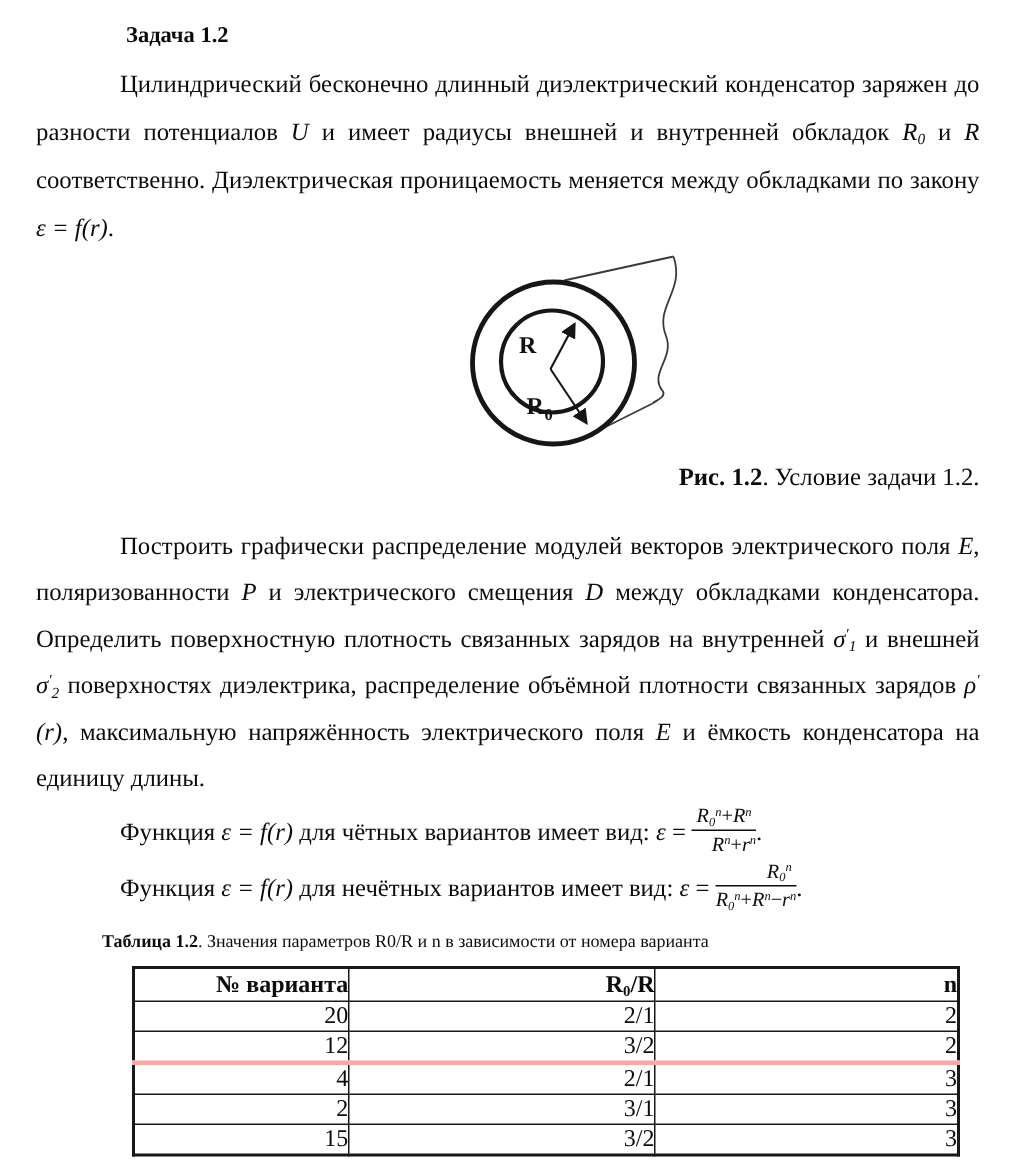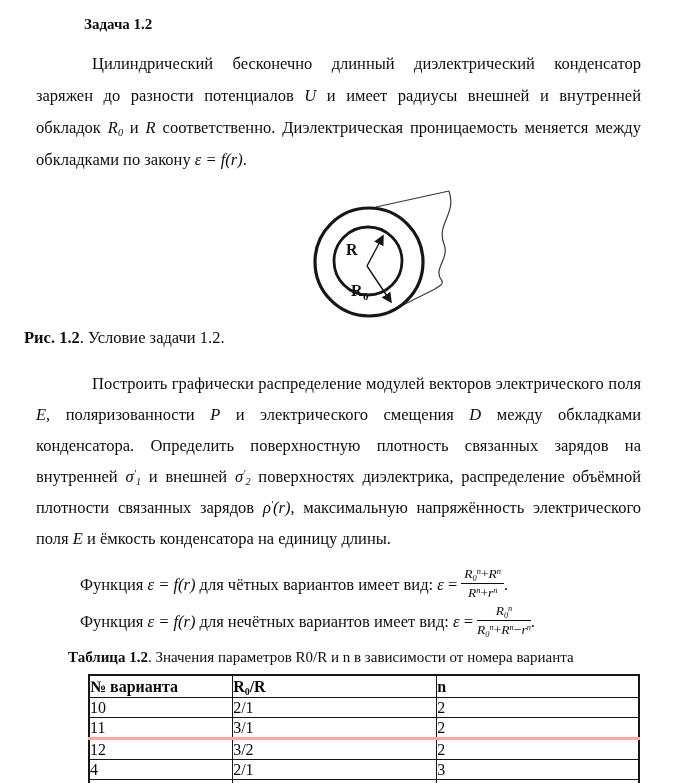--- a/index.html
+++ b/index.html
@@ -5,39 +5,39 @@
   html,body{margin:0;padding:0}
   body{width:679px;height:783px;background:#ffffff;color:#0c0c0c;
        font-family:"Liberation Serif","DejaVu Serif",serif;overflow:hidden}
   .page{padding:12px 26px 0 24px}
   .it{font-style:italic}
   .bd{font-weight:bold}
   sub{font-size:62%;vertical-align:-0.3em;line-height:0}
   sup{font-size:62%;vertical-align:0.5em;line-height:0}
 
   .title{font-size:15px;font-weight:bold;margin:0 0 4px 60px;line-height:24px}
-  p.body{font-size:16.5px;line-height:32px;text-align:justify;margin:12px;text-indent:56px}
+  p.body{font-size:16.5px;line-height:32px;text-align:justify;margin:0;text-indent:56px}
   p.p2{line-height:31px;margin-top:20px}
 
   .figwrap{height:138px;position:relative}
   .figwrap svg{display:block;margin:0 auto}
-  .figcaption{text-align:left;font-size:16.5px;line-height:20px;margin-top:2px}
+  .figcaption{text-align:right;font-size:16.5px;line-height:20px;margin-top:2px}
 
   .formulas{margin-top:2px}
   .formula-line{font-size:16.5px;line-height:37px;height:37px;padding-left:56px;white-space:nowrap}
-  .frac{display:inline-block;vertical-align:middle;text-align:center;
+  .frac{display:inline-block;vertical-align:middle;text-align:right;
         font-size:13.5px;line-height:1.15;transform:translateY(-3px)}
   .frac .num{display:block;border-bottom:1.4px solid #0c0c0c;padding:0 3px 1px}
   .frac .den{display:block;padding-top:1px}
 
-  .tabcaption{font-size:15px;line-height:22px;margin-top:6px;padding-left:44px}
+  .tabcaption{font-size:12px;line-height:22px;margin-top:6px;padding-left:44px}
 
   table.vartable{border-collapse:collapse;margin:6px 0 0 64px;width:552px;
         font-size:16px;border:2px solid #181818}
-  .vartable th,.vartable td{border:1.5px solid #181818;text-align:left;
+  .vartable th,.vartable td{border:1.5px solid #181818;text-align:right;
         padding:0;line-height:19px;height:19px;font-weight:normal}
   .vartable th{height:21px;font-weight:bold}
   .vartable tbody tr:nth-child(3) td{border-top:3px solid #fca5a5}
 </style>
 </head>
 <body>
 
 <div class="page">
 
   <div class="title">Задача 1.2</div>
@@ -91,27 +91,22 @@
     </colgroup>
     <thead>
       <tr>
         <th><span>№ варианта</span></th>
         <th><span>R</span><sub>0</sub><span>/R</span></th>
         <th><span>n</span></th>
       </tr>
     </thead>
     <tbody>
         <tr>
-          <td>10</td>
+          <td>20</td>
           <td>2/1</td>
-          <td>2</td>
-        </tr>
-        <tr>
-          <td>11</td>
-          <td>3/1</td>
           <td>2</td>
         </tr>
         <tr>
           <td>12</td>
           <td>3/2</td>
           <td>2</td>
         </tr>
         <tr>
           <td>4</td>
           <td>2/1</td>

